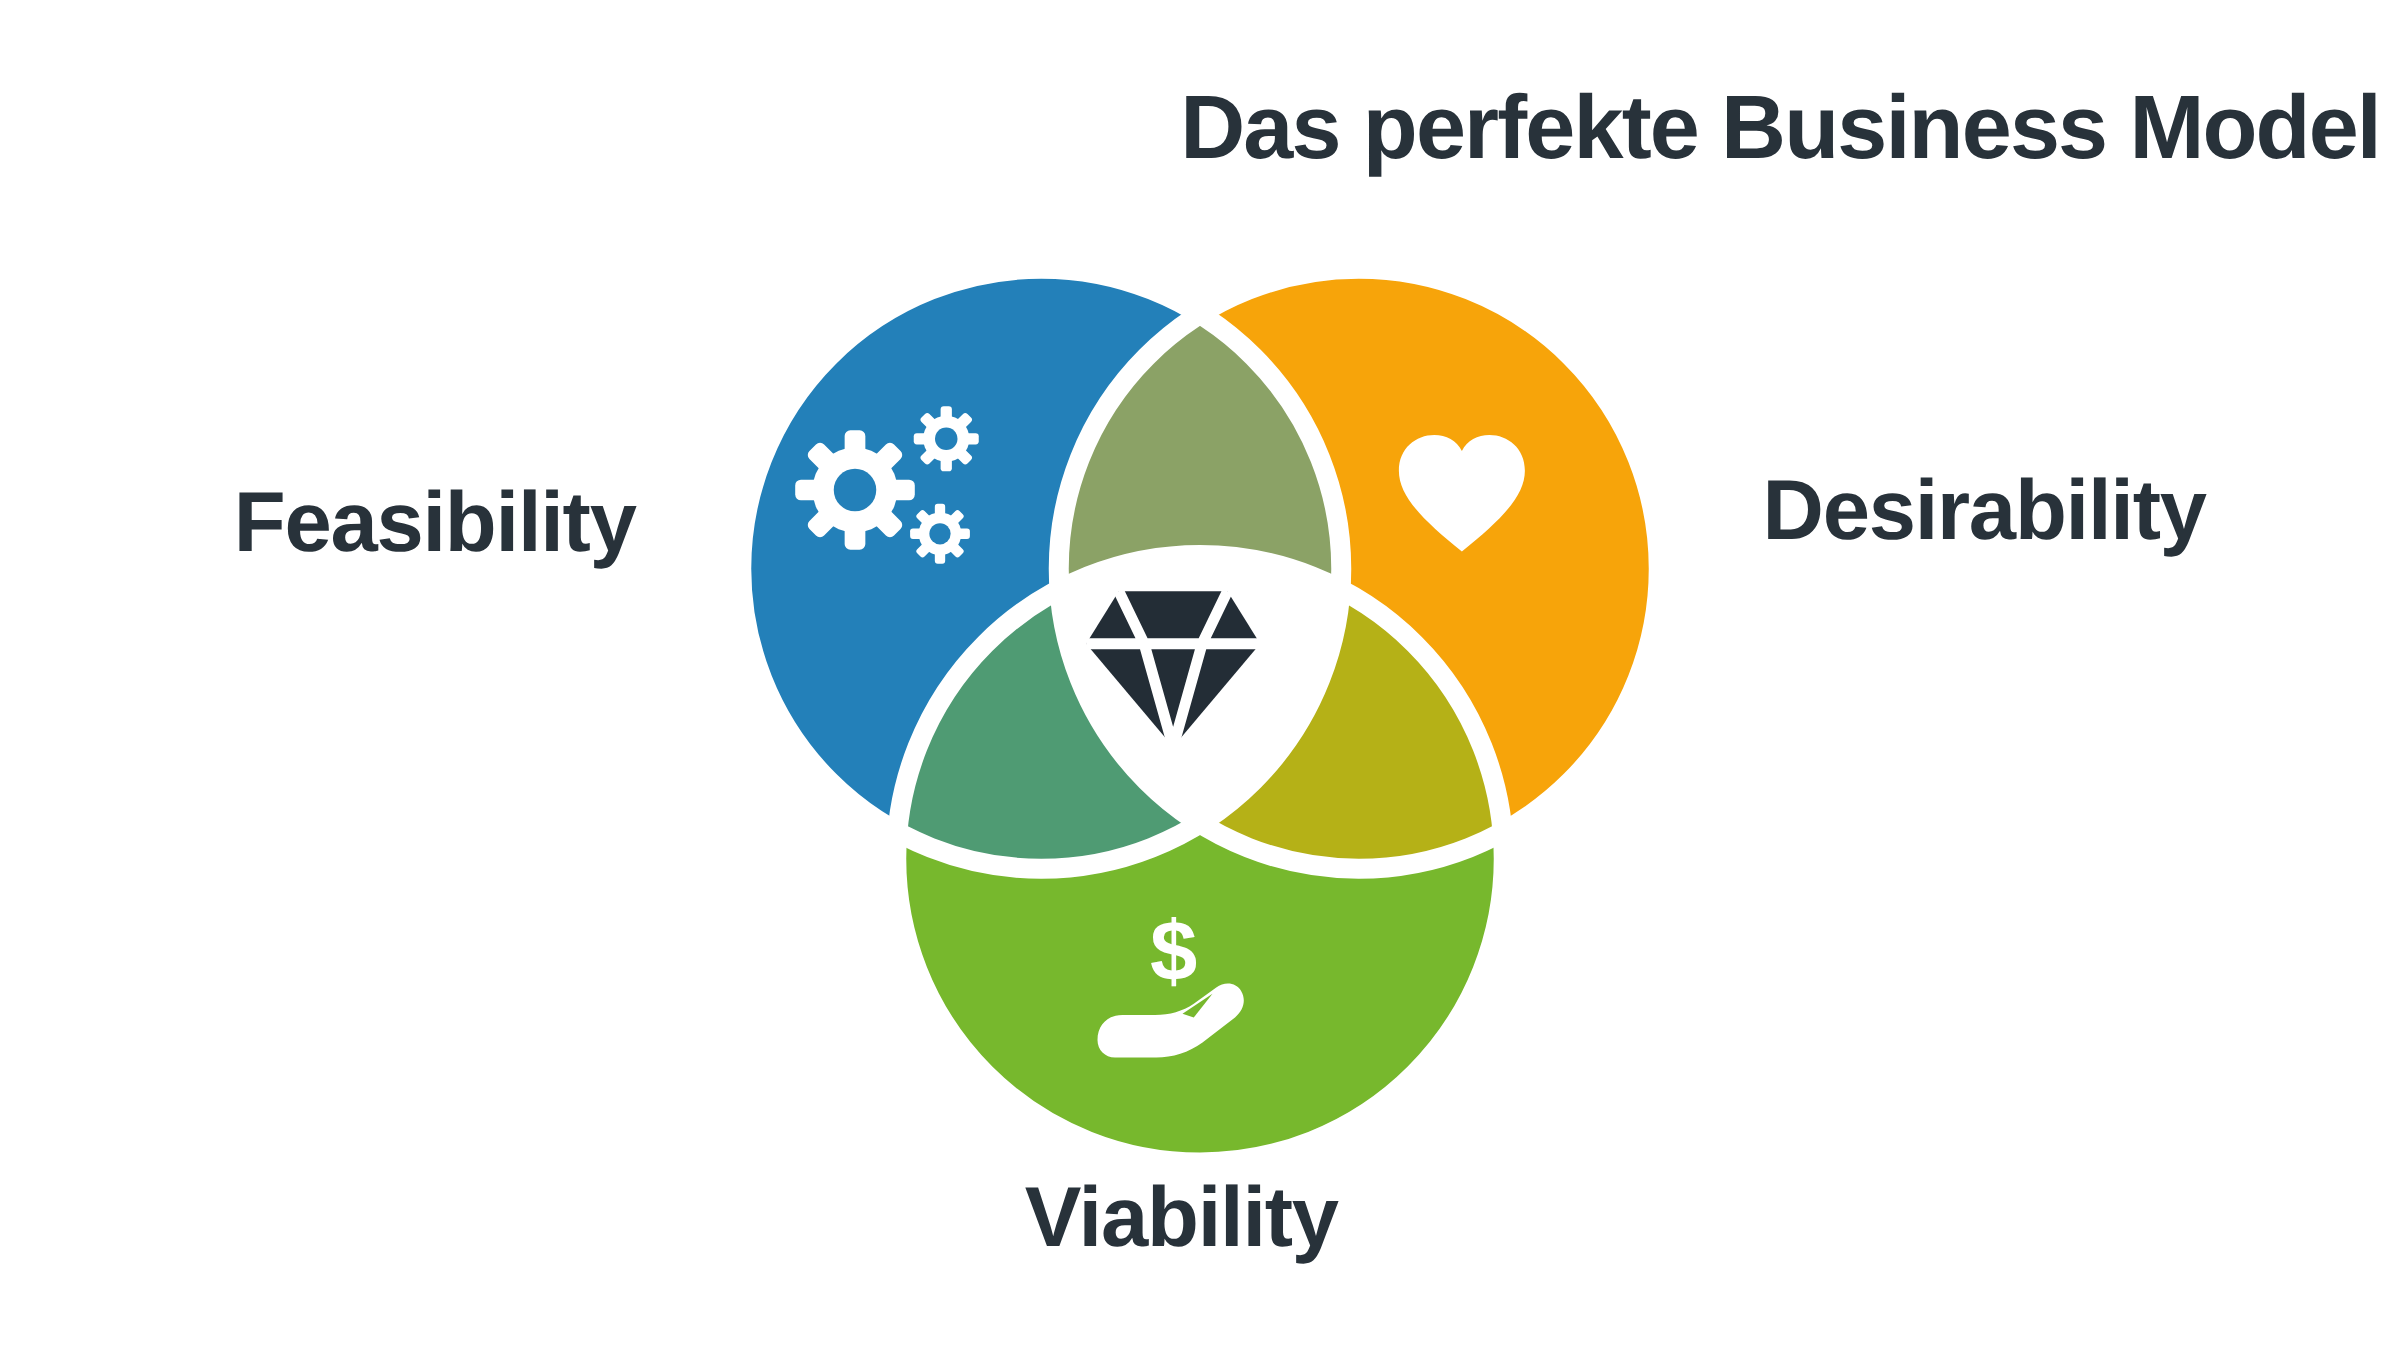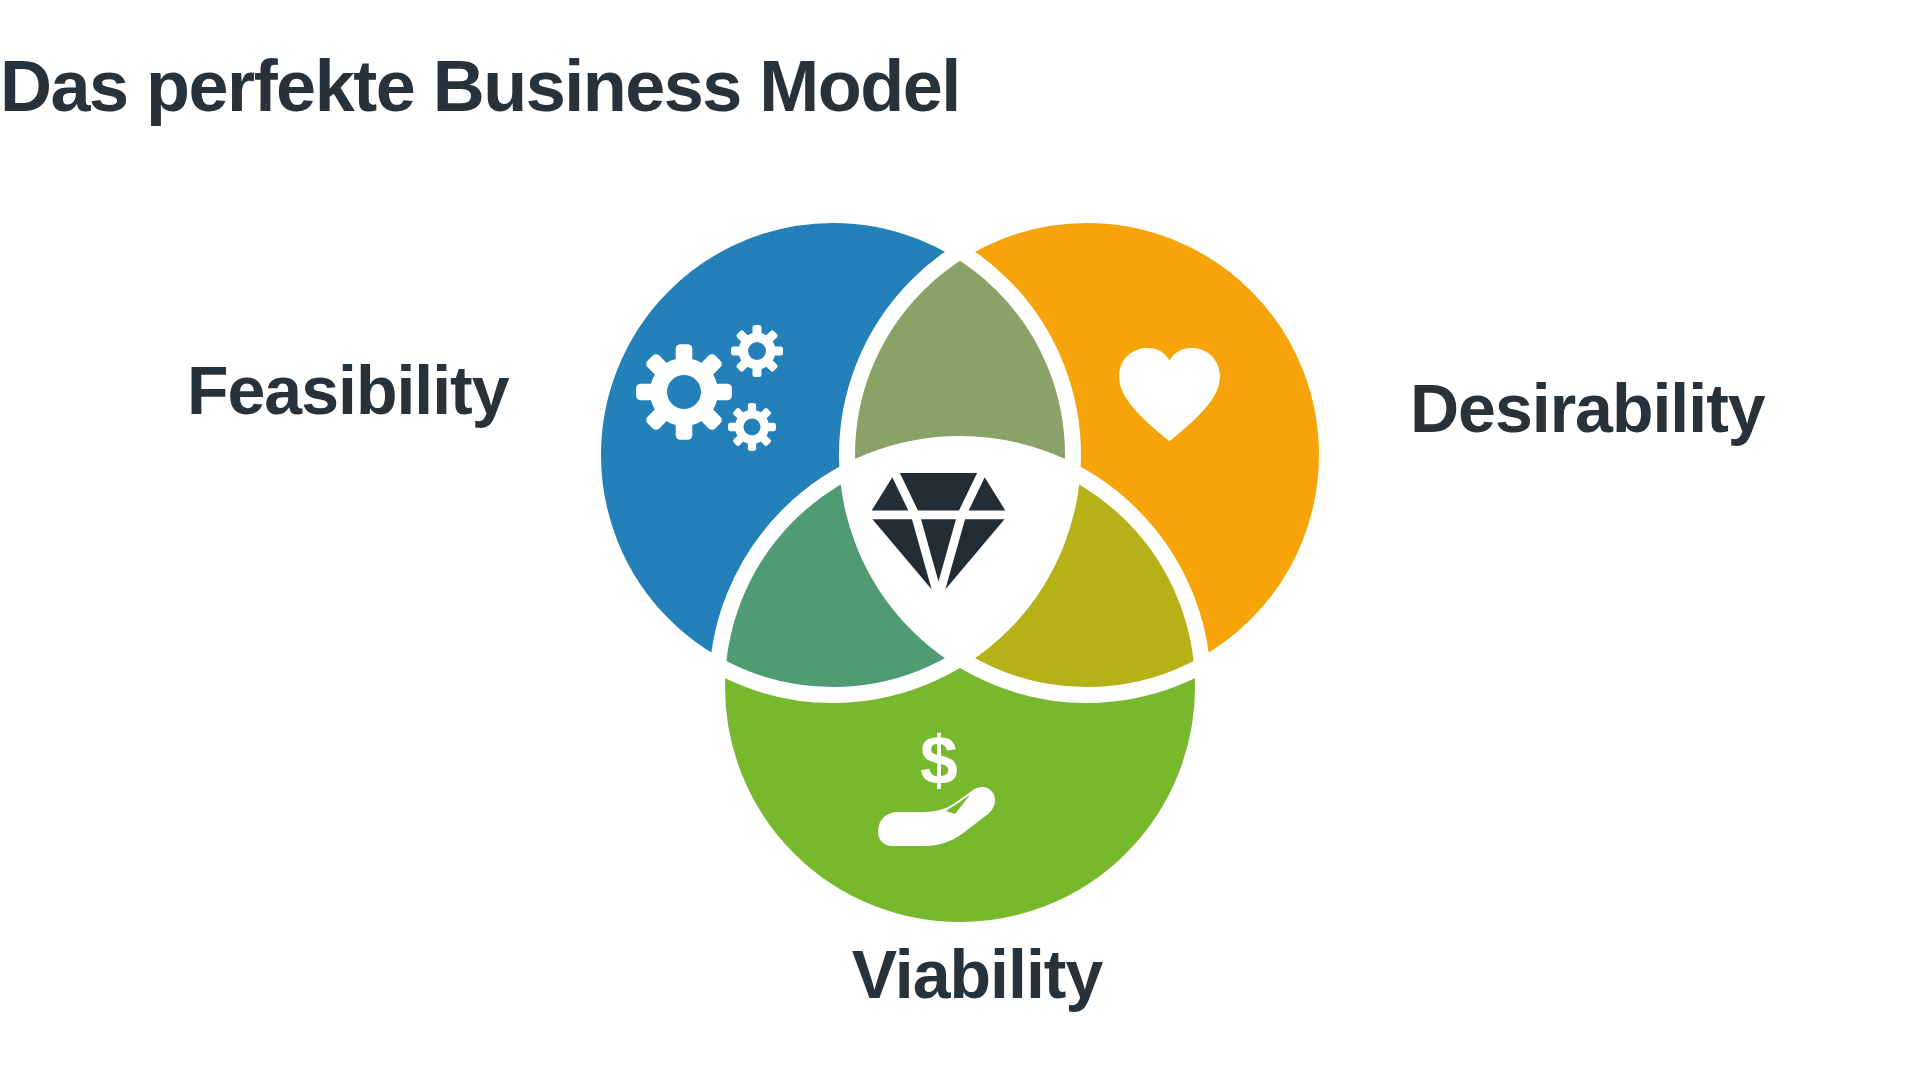--- a/index.html
+++ b/index.html
@@ -9,38 +9,38 @@
     overflow: hidden;
   }
   body {
     position: relative;
     font-family: "Liberation Sans", sans-serif;
     color: #28323A;
   }
   .title {
     position: absolute;
     top: 50px; left: 0; right: 0;
-    margin: 0;
-    text-align: left;
+    margin: 16px;
+    text-align: right;
     font-size: 72px;
     font-weight: 700;
     letter-spacing: -1.5px;
     line-height: 1;
   }
   .label {
     position: absolute;
     font-size: 68px;
     font-weight: 700;
     letter-spacing: -1px;
     line-height: 1;
     white-space: nowrap;
   }
-  #label-feasibility  { left: 187px;  top: 356px; }
+  #label-feasibility  { left: 187px;  top: 384px; }
   #label-desirability { left: 1410px; top: 374px; }
-  #label-viability    { left: 977px;  top: 940px; transform: translateX(-50%); text-align: center; }
+  #label-viability    { left: 945px;  top: 940px; transform: translateX(-50%); text-align: center; }
   svg.venn {
     position: absolute;
     left: 0; top: 0;
   }
 </style>
 </head>
 <body>
 
 <h1 class="title">Das perfekte Business Model</h1>
 

